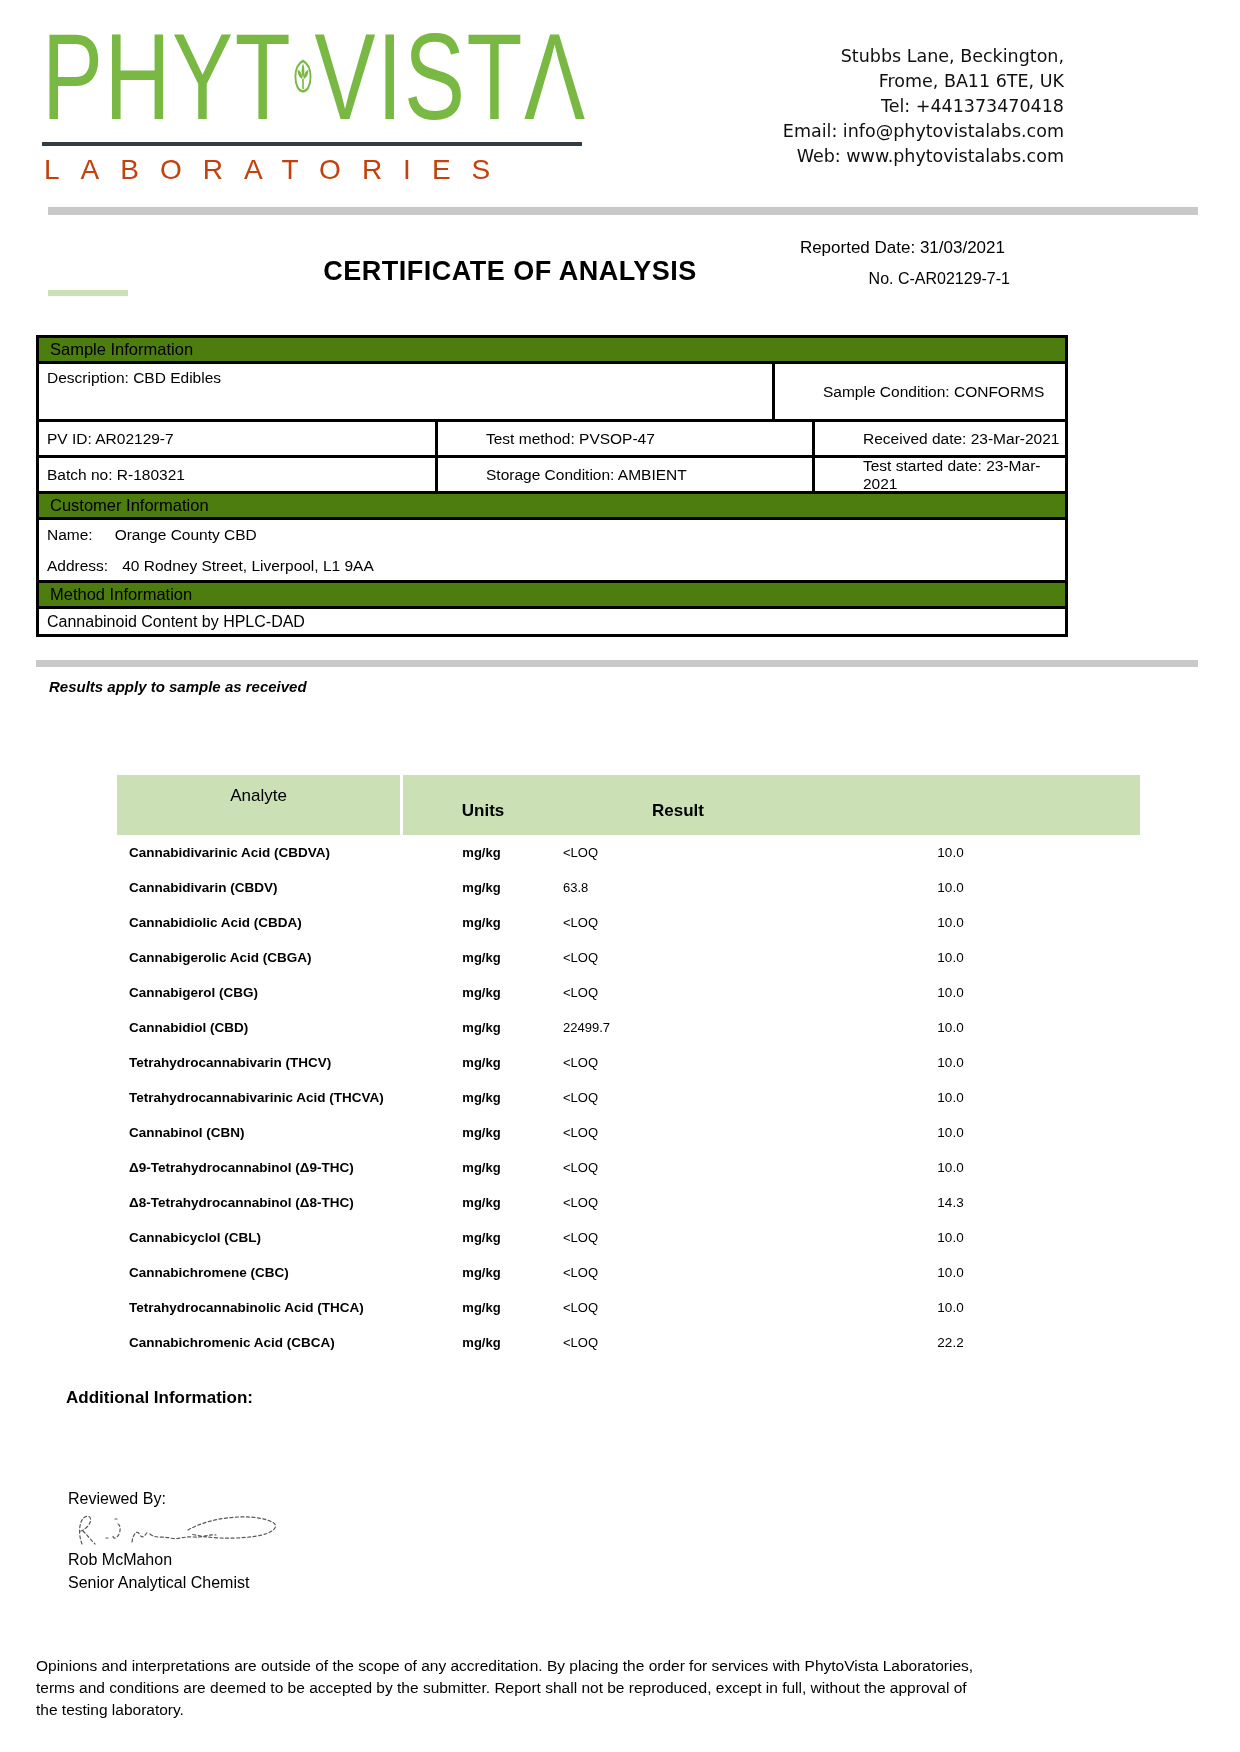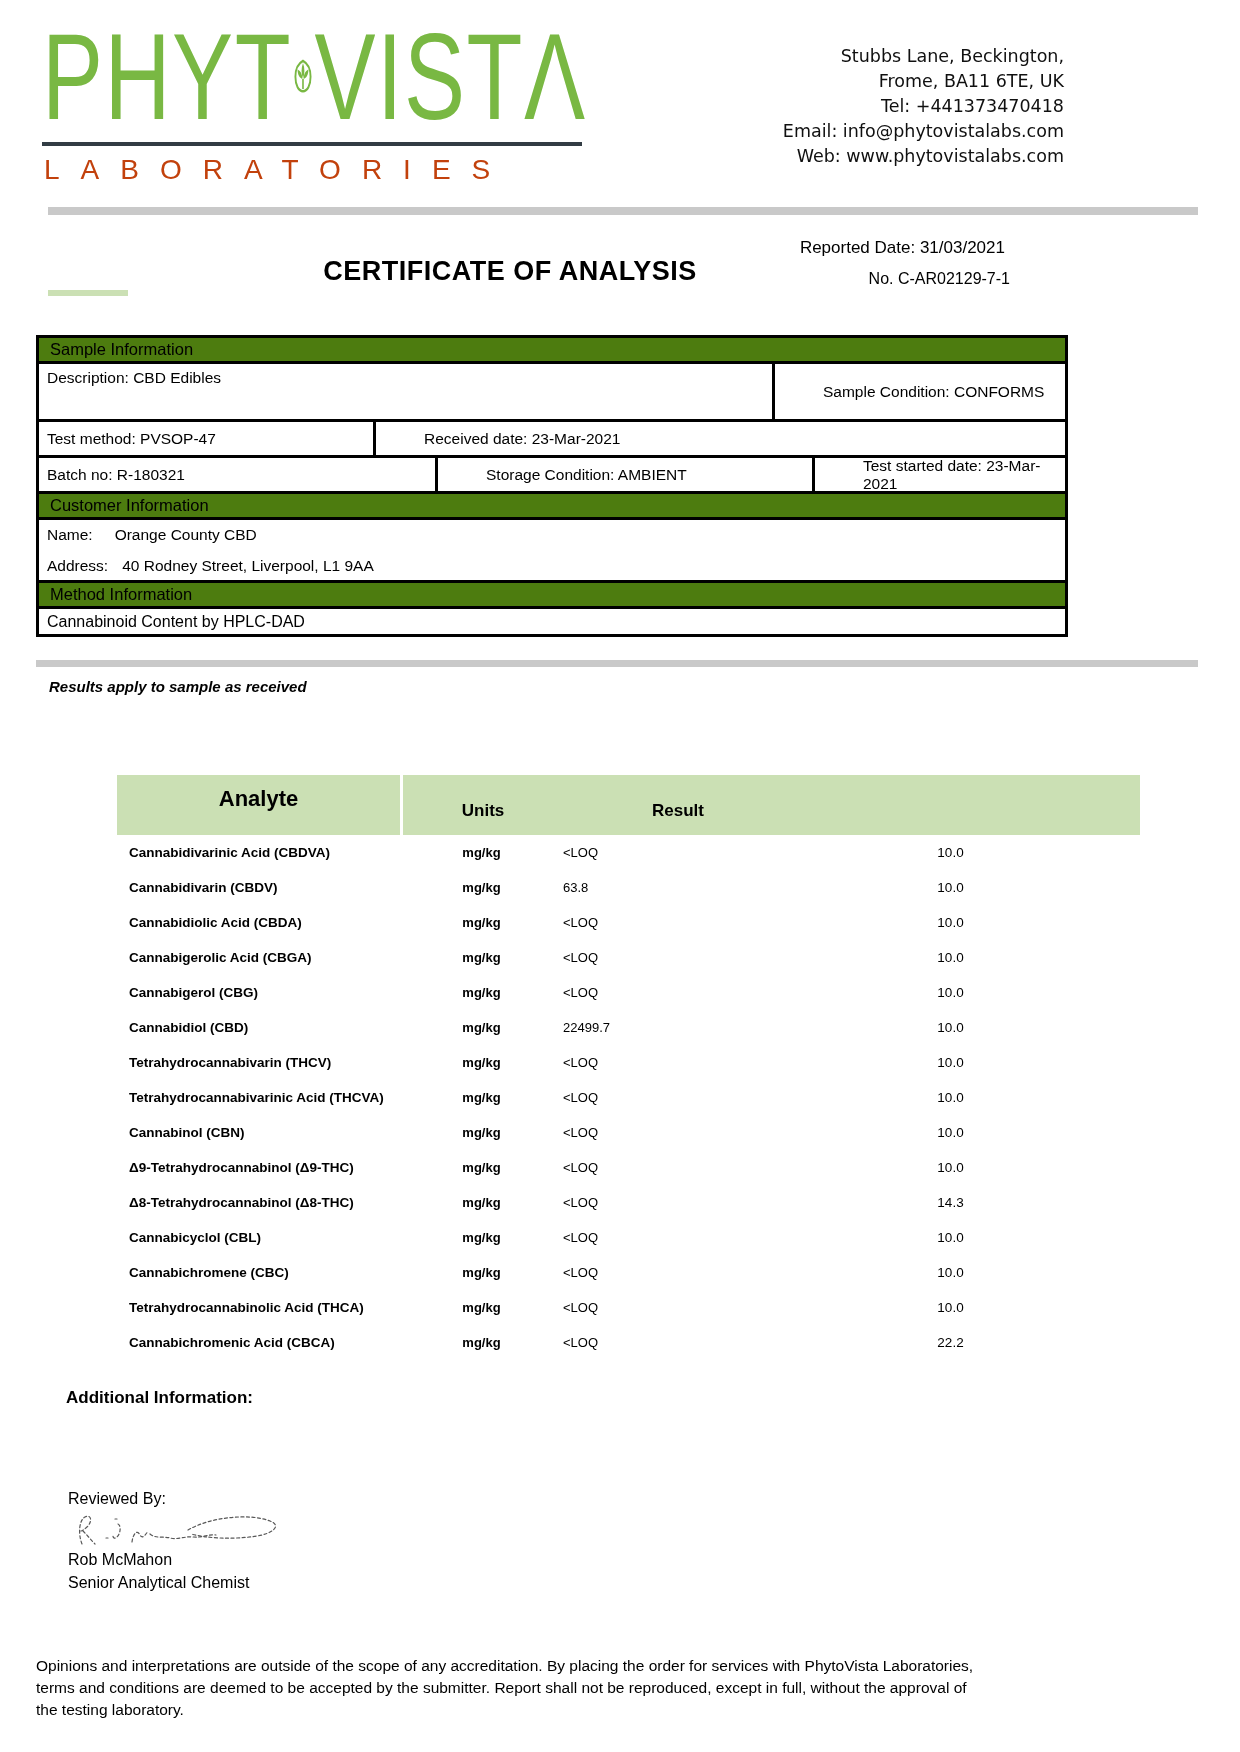--- a/index.html
+++ b/index.html
@@ -62,21 +62,21 @@
 
   .gray-rule-2 { position:absolute; left:36px; top:660px; width:1162px; height:7px; background:#c9c9c9; }
   .results-note { position:absolute; left:49px; top:678px; font-size:15px; font-weight:bold; font-style:italic; }
 
   
   .rtable { position:absolute; left:117px; top:775px; width:1023px; }
   .rhead { display:flex; height:60px; }
   .rhead .h-analyte {
     width:283px; background:#cbe0b4; margin-right:3px;
     display:flex; justify-content:center; padding-top:11px; box-sizing:border-box;
-    font-size:22px; font-weight:bold;
+    font-size:17px; font-weight:normal;
   }
   .rhead .h-rest { flex:1; background:#cbe0b4; display:flex; }
   .rhead .h-rest div { font-size:17px; font-weight:bold; text-align:center; padding-top:26px; box-sizing:border-box; }
   .h-units { width:160px; } .h-result { width:230px; } .h-loq { flex:1; }
   .rbody { margin-top:0; }
   .rrow { display:flex; height:35px; align-items:center; }
   .rc { box-sizing:border-box; }
   .rc.analyte { width:283px; padding-left:12px; font-size:13.5px; font-weight:bold; }
   .rc.units  { width:163px; text-align:center; font-size:13px; font-weight:bold; }
   .rc.result { width:230px; text-align:left; font-size:13px; }
@@ -127,20 +127,21 @@
   <div class="coa-title">CERTIFICATE OF ANALYSIS</div>
   <div class="report-no">No. C-AR02129-7-1</div>
 
   <div class="info-stack">
     <div class="sec-bar">Sample Information</div>
     <div class="irow desc-row">
       <div class="cell desc">Description: CBD Edibles</div>
       <div class="cell cond">Sample Condition: CONFORMS</div>
     </div>
     <div class="irow trip-row">
+      <div class="cell c1">PV ID: AR02129-7</div>
       <div class="cell c2">Test method: PVSOP-47</div>
       <div class="cell c3">Received date: 23-Mar-2021</div>
     </div>
     <div class="irow trip-row no-bot">
       <div class="cell c1">Batch no: R-180321</div>
       <div class="cell c2">Storage Condition: AMBIENT</div>
       <div class="cell c3">Test started date: 23-Mar-2021</div>
     </div>
     <div class="sec-bar mid">Customer Information</div>
     <div class="cust-box">

